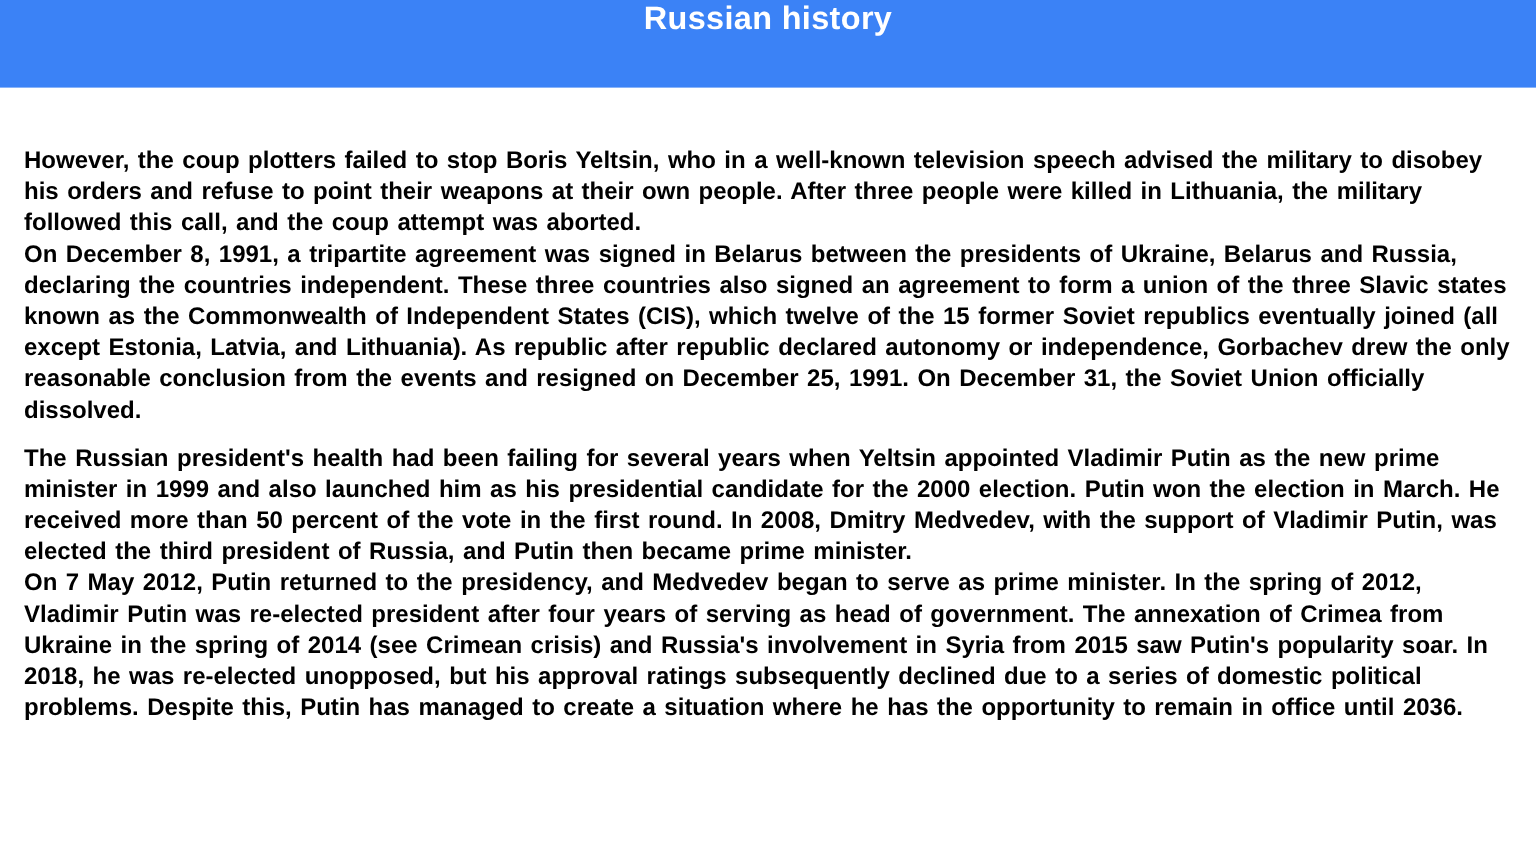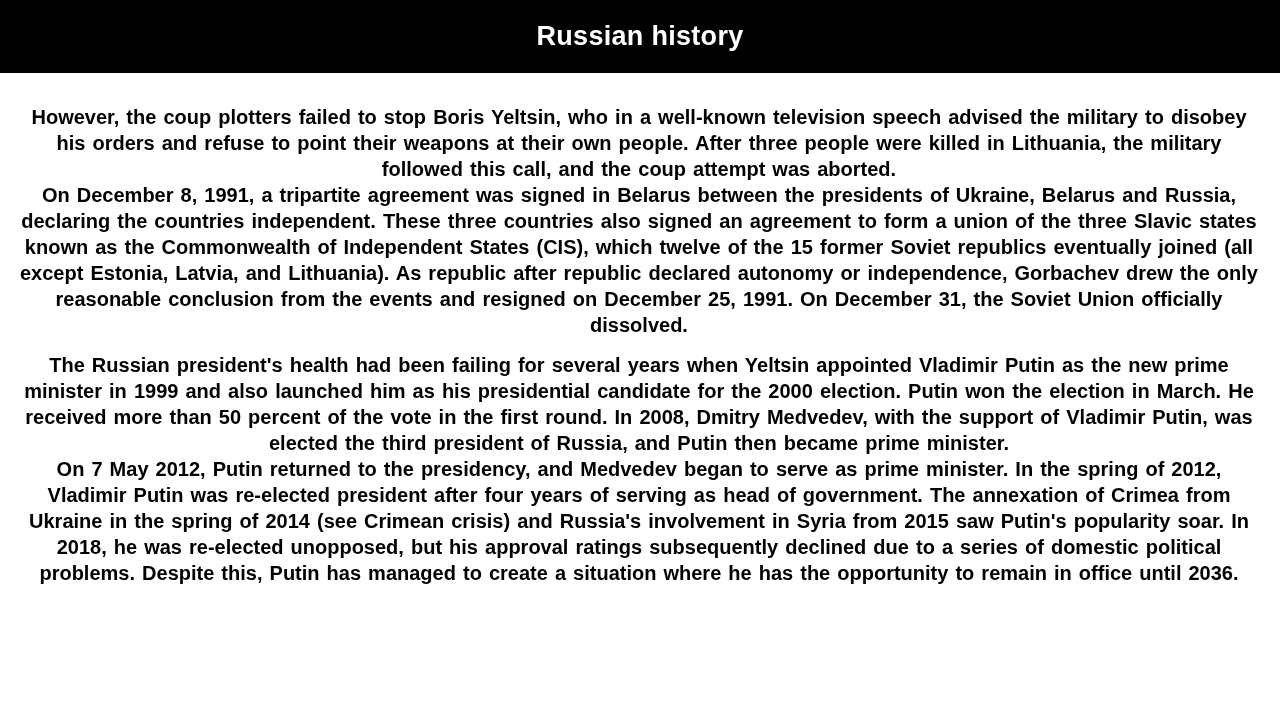--- a/index.html
+++ b/index.html
@@ -9,39 +9,37 @@
   }
   body {
     width: 1280px;
     height: 720px;
     overflow: hidden;
     font-family: "Liberation Sans", sans-serif;
     font-weight: bold;
     color: #000000;
   }
   .titlebar {
-    background: #000000;
+    background: #3b82f6;
     height: 73px;
     width: 100%;
     display: flex;
-    align-items: center;
     justify-content: center;
   }
   .title {
     color: #ffffff;
     font-size: 27px;
     font-weight: bold;
     margin: 0;
     letter-spacing: 0.3px;
   }
   .article {
-    padding: 31px 22px 0 20px;
+    padding: 48px 22px 0 20px;
     font-size: 20px;
     line-height: 26px;
-    text-align: center;
   }
   .para {
     margin: 0;
     word-spacing: 1.5px;
   }
   .gap-before {
     margin-top: 14px;
   }
 </style>
 </head>

